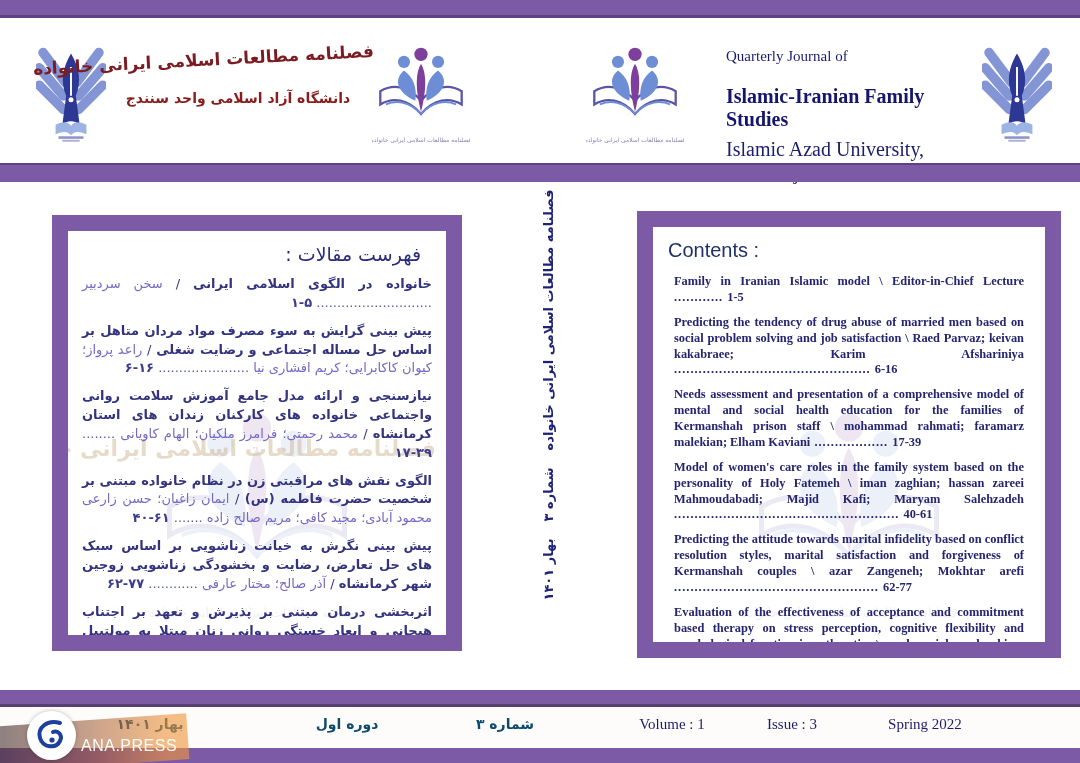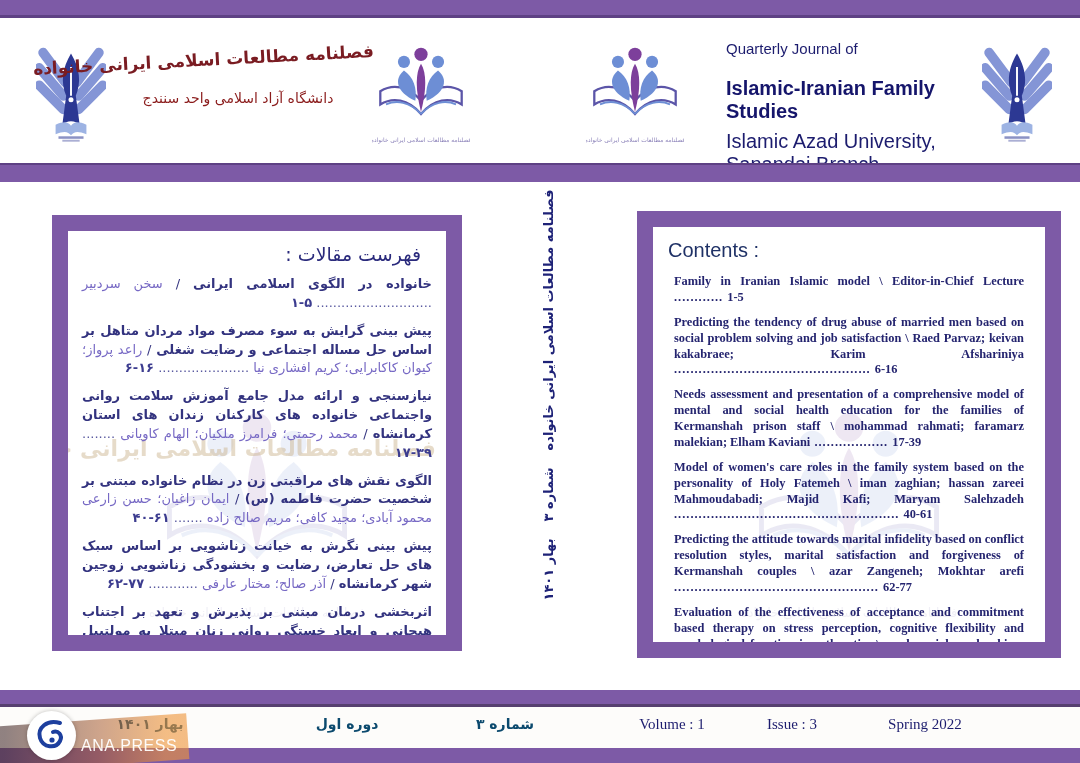--- a/index.html
+++ b/index.html
@@ -16,22 +16,22 @@
   
   .header{position:absolute;left:0;top:18px;width:1080px;height:145px;background:#fff;}
   .alogo{position:absolute;width:70px;height:104px;}
   .alogo.left{left:36px;top:22px;}
   .alogo.right{left:982px;top:22px;}
   .jlogo{position:absolute;width:98px;height:106px;top:24px;}
   .jlogo.first{left:372px;}
   .jlogo.second{left:586px;}
   .fa-head{position:absolute;left:102px;top:30px;width:272px;text-align:center;}
   .fa-callig{font-size:17px;font-weight:bold;color:#7a1c22;white-space:nowrap;transform:rotate(-3deg);direction:rtl;}
-  .fa-sub{margin-top:22px;font-size:14px;font-weight:normal;color:#8b1c1c;direction:rtl;}
-  .en-head{position:absolute;left:726px;top:22px;width:252px;font-family:Liberation Sans, sans-serif;color:#1c1c6e;}
+  .fa-sub{margin-top:22px;font-size:14px;font-weight:bold;color:#8b1c1c;direction:rtl;}
+  .en-head{position:absolute;left:726px;top:30px;width:252px;font-family:Liberation Serif, serif;color:#1c1c6e;}
   .en-head .l1{font-size:15px;}
   .en-head .l2{font-size:20px;font-weight:bold;color:#15156b;margin-top:20px;}
   .en-head .l3{font-size:20px;margin-top:7px;}
 
   
   .panel{position:absolute;background:#7d5aa6;box-sizing:border-box;padding:16px;}
   .panel-inner{background:#ffffff;width:100%;height:100%;box-sizing:border-box;position:relative;overflow:hidden;}
   .left-panel{left:52px;top:215px;width:410px;height:436px;}
   .left-panel .panel-inner{direction:rtl;padding:8px 14px;}
   .right-panel{left:637px;top:211px;width:424px;height:447px;}

